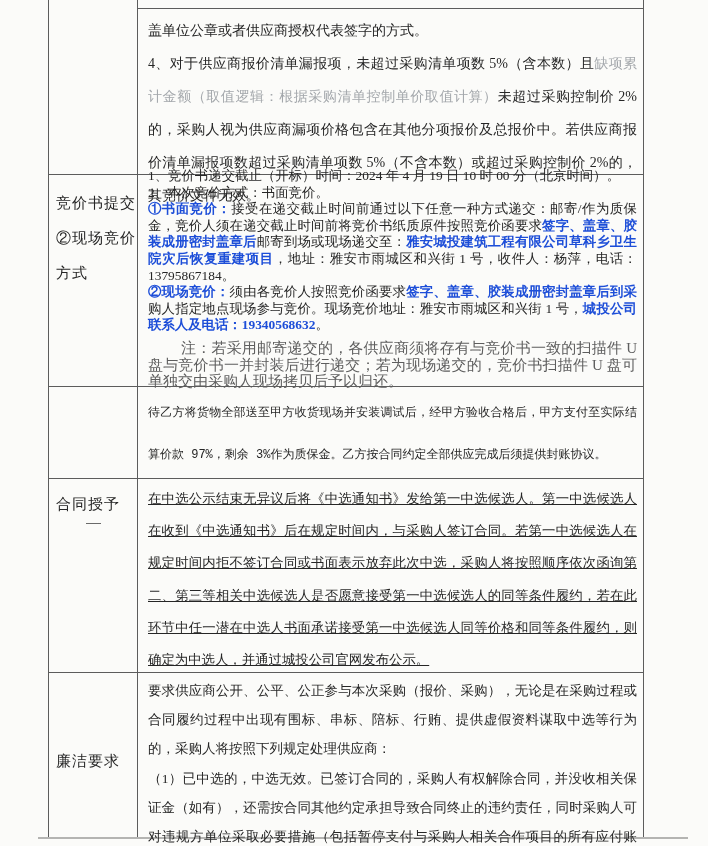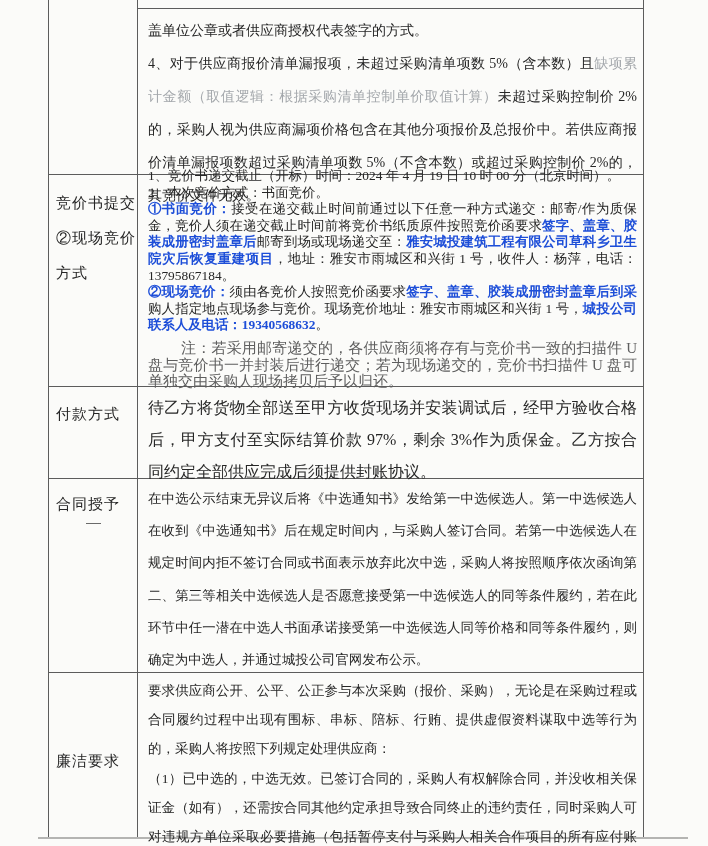--- a/index.html
+++ b/index.html
@@ -25,22 +25,22 @@
   }
   .dashmark{position:absolute;width:15px;height:1px;background:#6a6a6a;}
   
   .content{
     position:absolute;left:148px;width:489px;
     color:#262626;text-align:justify;
   }
   .content p{margin:0;}
   .r1{font-size:14px;line-height:33px;}
   .r2{font-size:13.4px;line-height:16.6px;}
-  .r3{font-size:16px;line-height:32px;}
-  .r4{font-size:13.4px;line-height:32.2px;}
+  .r3{font-size:12px;line-height:42px;font-family:Liberation Mono, monospace;}
+  .r4{font-size:13.4px;line-height:32.2px;text-decoration:underline;}
   .r5{font-size:13.5px;line-height:29.2px;}
   .b{font-weight:bold;color:#1d4ed8;}
   .u{text-underline-offset:2px;}
   .muted{color:#a3a7ab;}
   .note{color:#5e5e5e;text-indent:2.2em;margin-top:6px !important;font-size:15px;}
 </style>
 </head>
 <body>
 
 <div class="page">
@@ -75,23 +75,20 @@
     </p>
     <p>
       <span class="b">①书面竞价：</span><span>接受在递交截止时间前通过以下任意一种方式递交：</span><span class="u">邮寄/作为质保金</span><span>，竞价人须在递交截止时间前将竞价书纸质原件按照竞价函要求</span><span class="b">签字、盖章、胶装成册密封盖章后</span><span>邮寄到场或现场递交至：</span><span class="b">雅安城投建筑工程有限公司草科乡卫生院灾后恢复重建项目</span><span>，地址：雅安市雨城区和兴街 1 号，收件人：杨萍，电话：13795867184。</span>
     </p>
     <p>
       <span class="b">②现场竞价：</span><span>须由各竞价人按照竞价函要求</span><span class="b">签字、盖章、胶装成册密封盖章后到采</span><span>购人指定地点现场参与竞价。现场竞价地址：雅安市雨城区和兴街 1 号，</span><span class="b">城投公司联系人及电话：</span><span class="b u">19340568632</span><span>。</span>
     </p>
     <p class="note"><span>注：若采用邮寄递交的，各供应商须将存有与竞价书一致的扫描件 U 盘与竞价书一并封装后进行递交；若为现场递交的，竞价书扫描件 U 盘可单独交由采购人现场拷贝后予以归还。</span></p>
   </div>
 
-  <div class="label" style="top:397px">
-    <div>付款方式</div>
-  </div>
   <div class="content r3" style="top:392px">
     <p><span>待乙方将货物全部送至甲方收货现场并安装调试后，经甲方验收合格后，甲方支付至实际结算价款 97%，剩余 3%作为质保金。乙方按合同约定全部供应完成后须提供封账协议。</span></p>
   </div>
 
   <div class="label" style="top:487px">
     <div>合同授予</div>
   </div>
   <div class="dashmark" style="top:523px;left:86px"></div>
   <div class="content r4" style="top:483px">
     <p><span>在中选公示结束无异议后将《中选通知书》发给第一中选候选人。第一中选候选人在收到《中选通知书》后在规定时间内，与采购人签订合同。若第一中选候选人在规定时间内拒不签订合同或书面表示放弃此次中选，采购人将按照顺序依次函询第二、第三等相关中选候选人是否愿意接受第一中选候选人的同等条件履约，若在此环节中任一潜在中选人书面承诺接受第一中选候选人同等价格和同等条件履约，则确定为中选人，并通过城投公司官网发布公示。</span></p>

